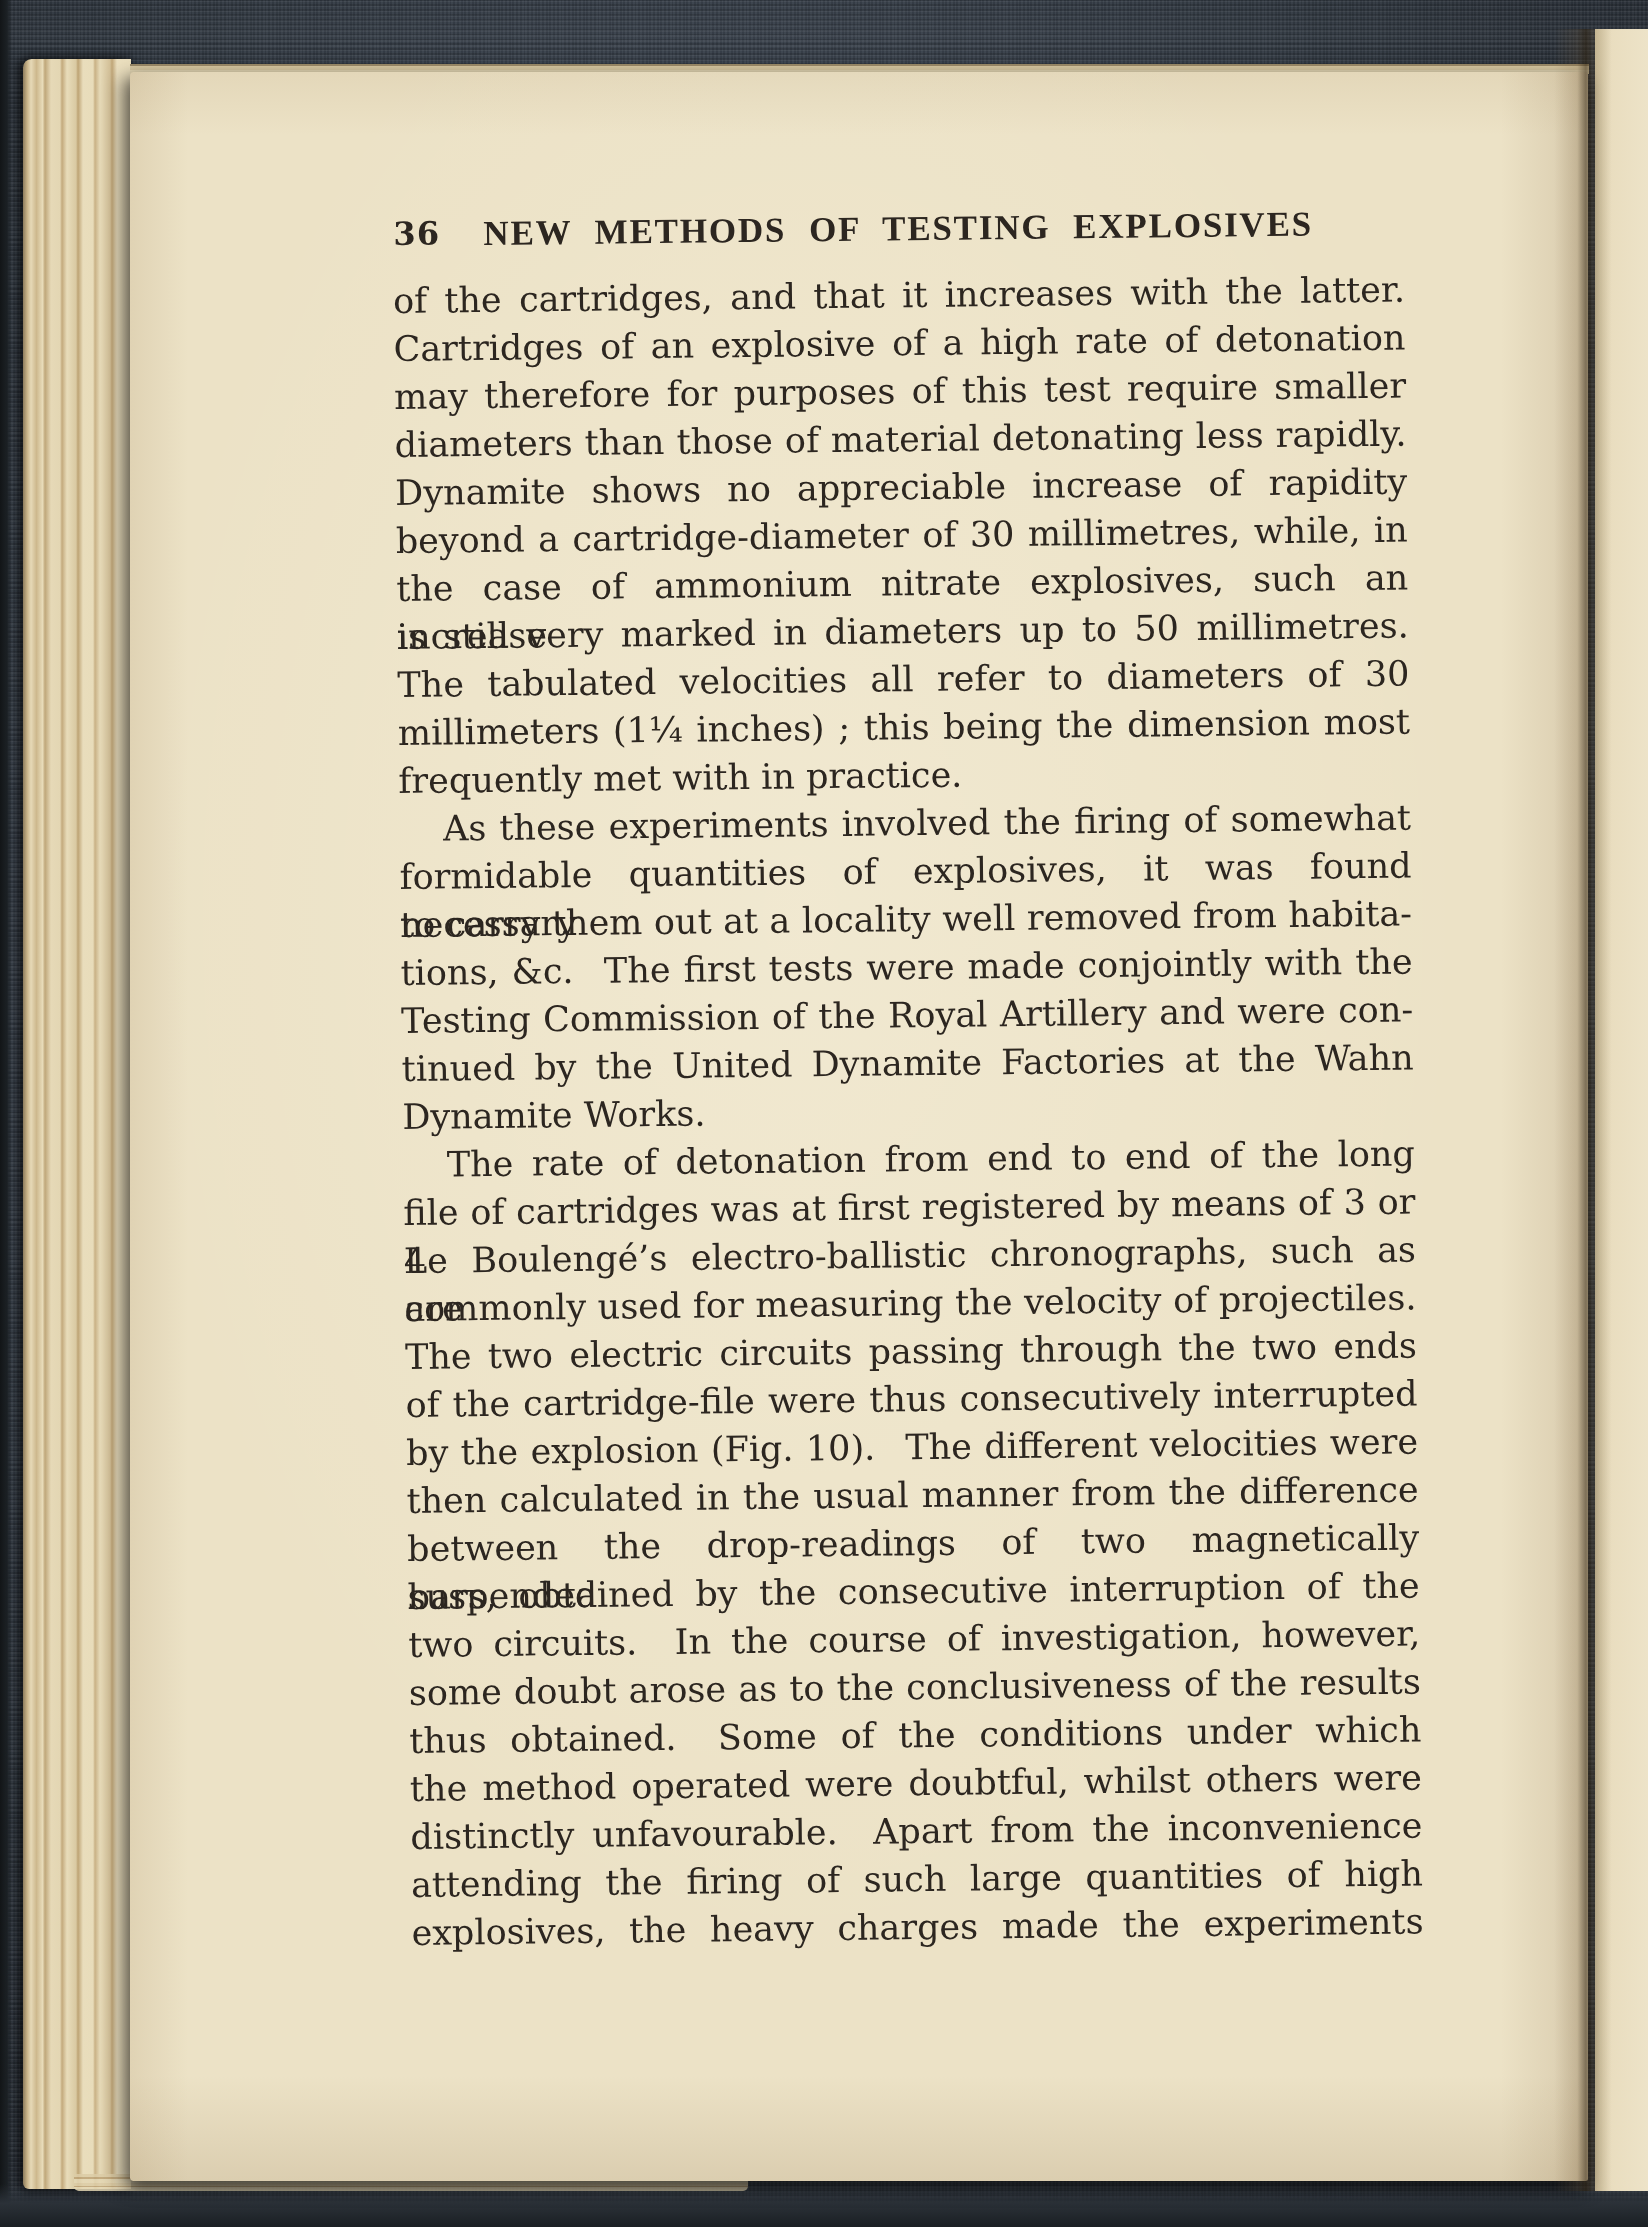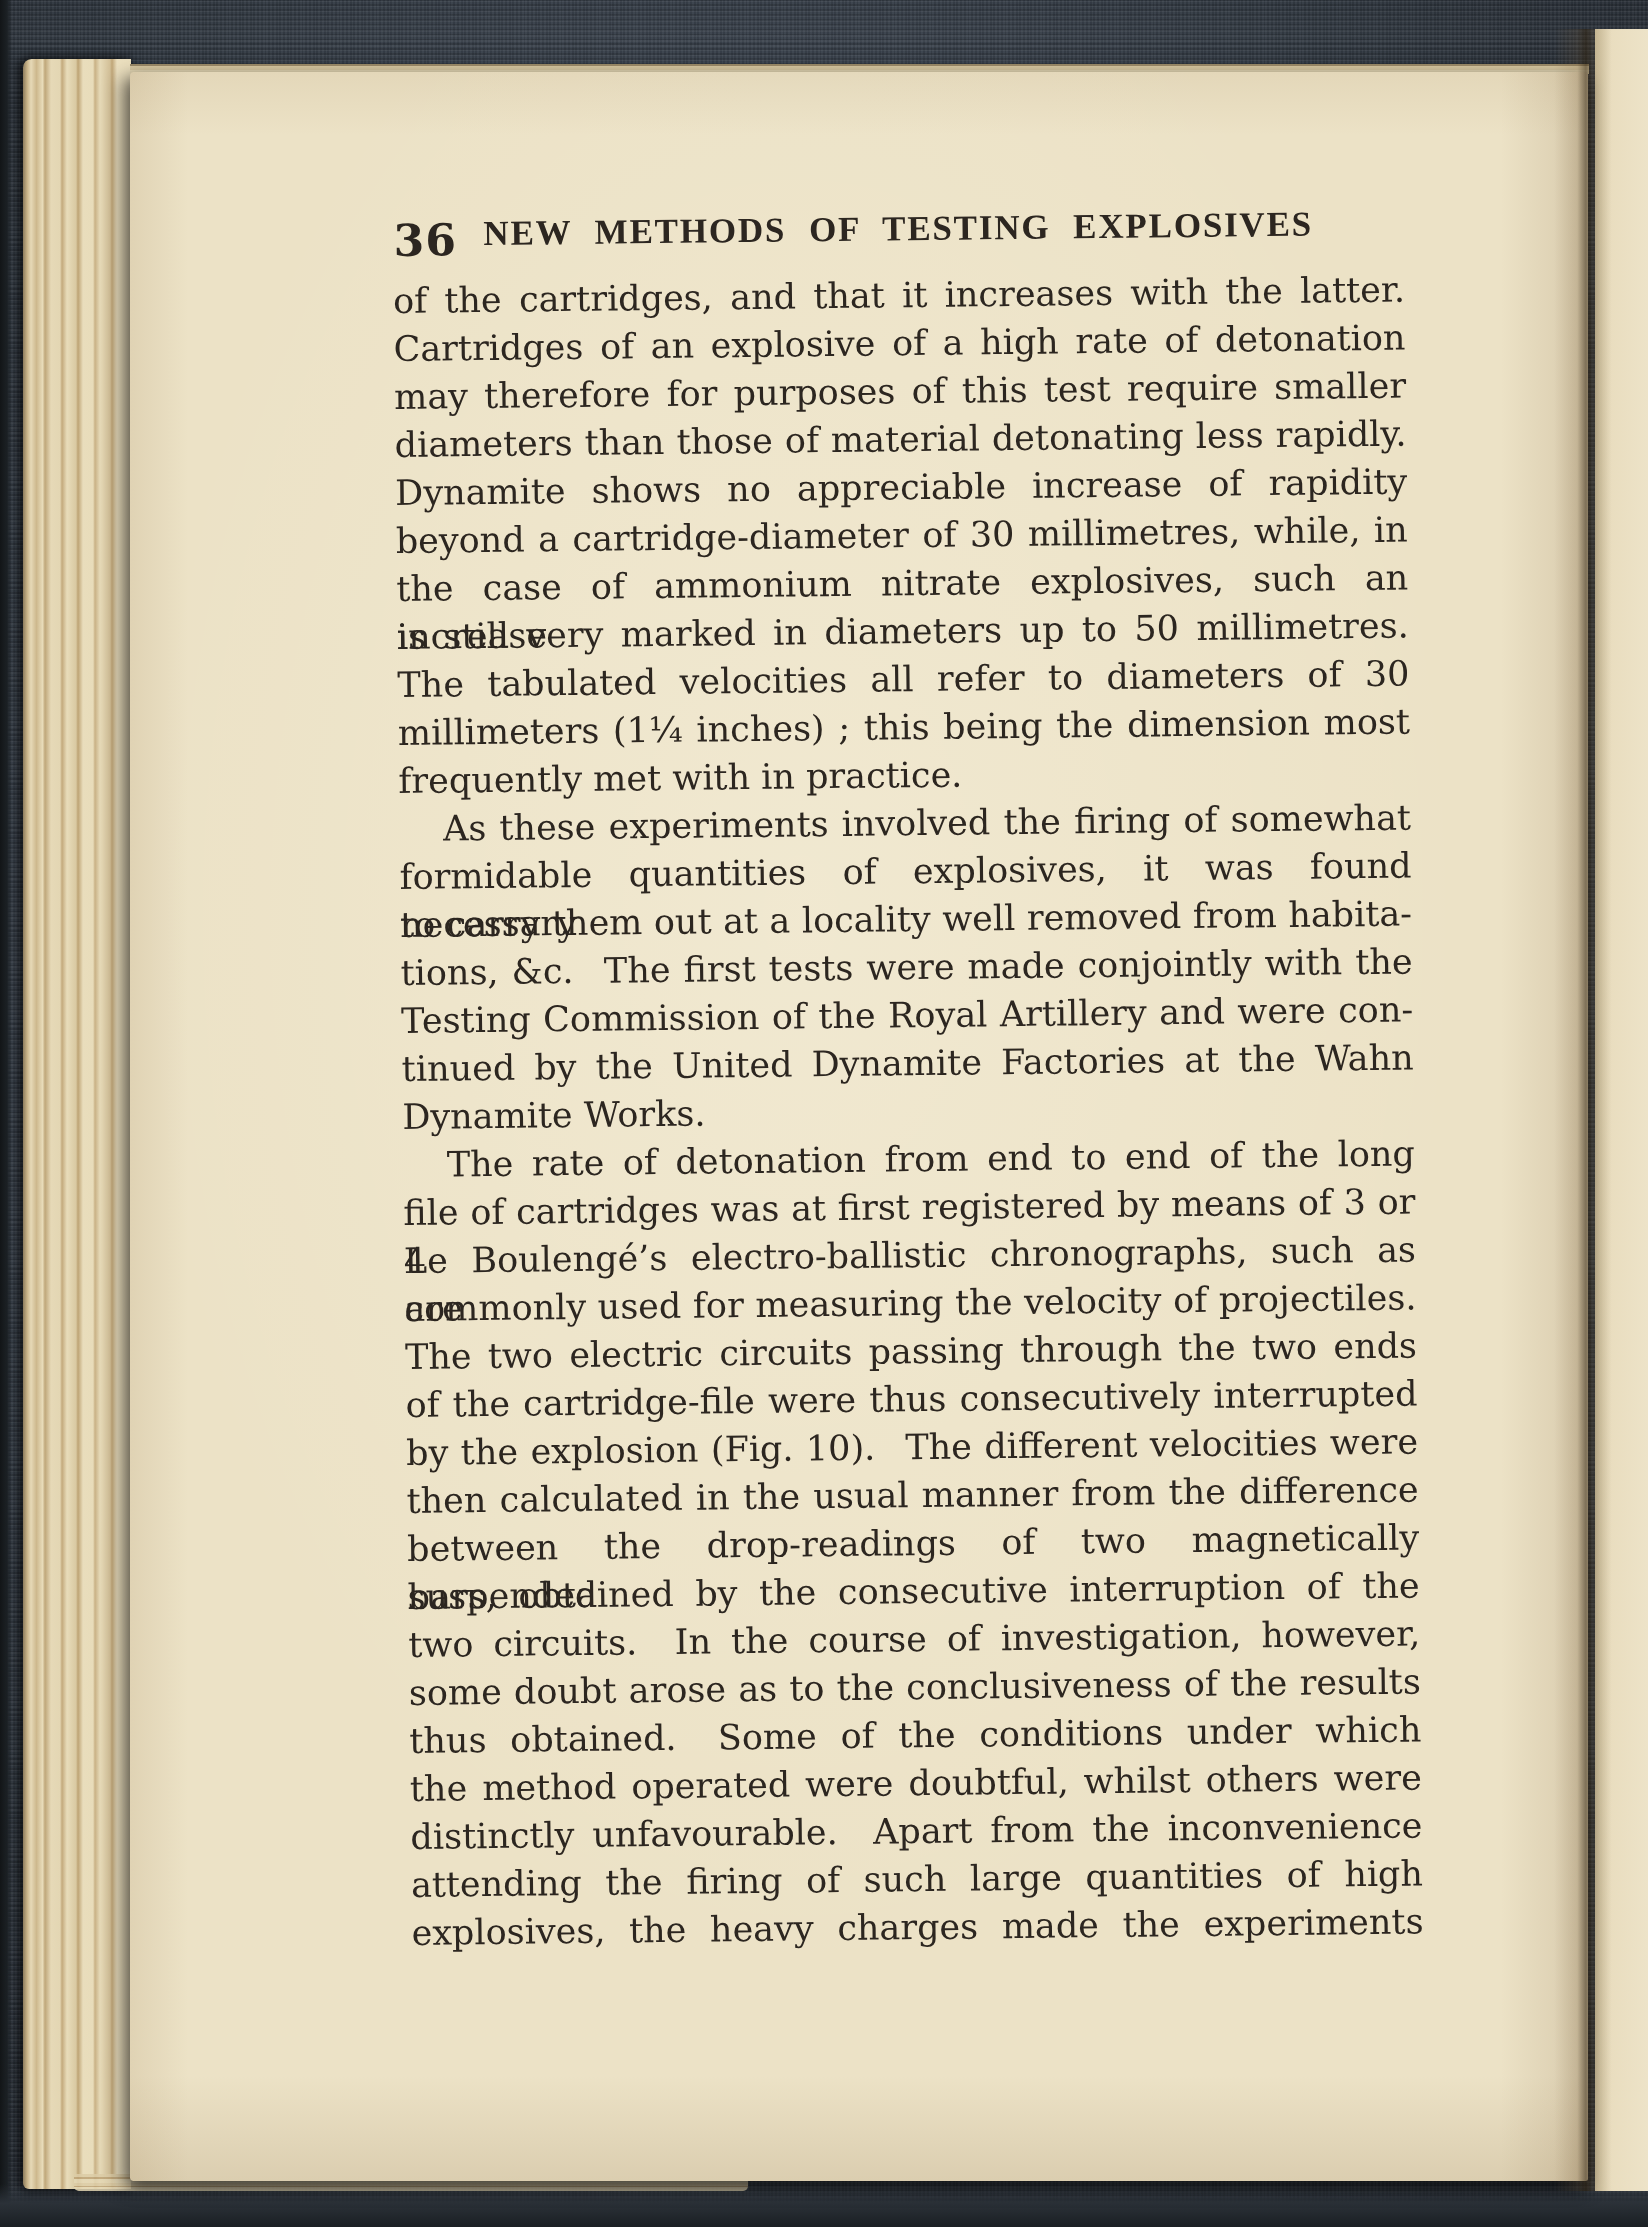--- a/index.html
+++ b/index.html
@@ -69,21 +69,21 @@
   }
   
   .text-block{
     position:absolute;left:262px;top:139px;width:1012px;
     transform:rotate(-0.65deg);transform-origin:0 0;
     color:#2c2620;
   }
   .page-header{position:relative;height:50px;margin-bottom:16px;}
   .page-number{
     position:absolute;left:1.2px;top:3.7px;
-    font-size:44px;font-weight:bold;letter-spacing:1.2px;
+    font-size:32px;font-weight:bold;letter-spacing:1.2px;
   }
   .running-header{
     text-align:center;font-size:35px;font-weight:bold;
     letter-spacing:1.8px;word-spacing:12.3px;padding-top:3.7px;
     font-family:"Liberation Serif","DejaVu Serif",serif;
   }
   .text-lines{font-size:35px;line-height:48px;}
   .line{
     text-align:justify;text-align-last:justify;height:48px;
     white-space:normal;

